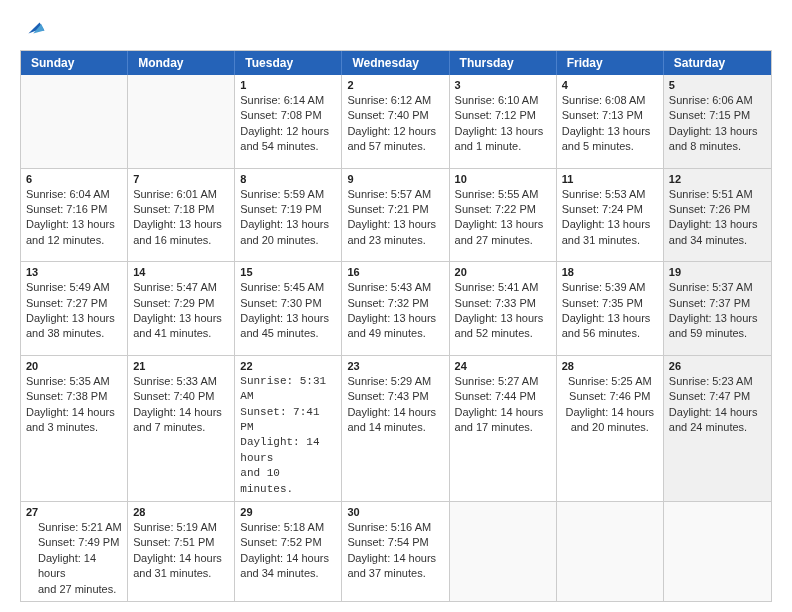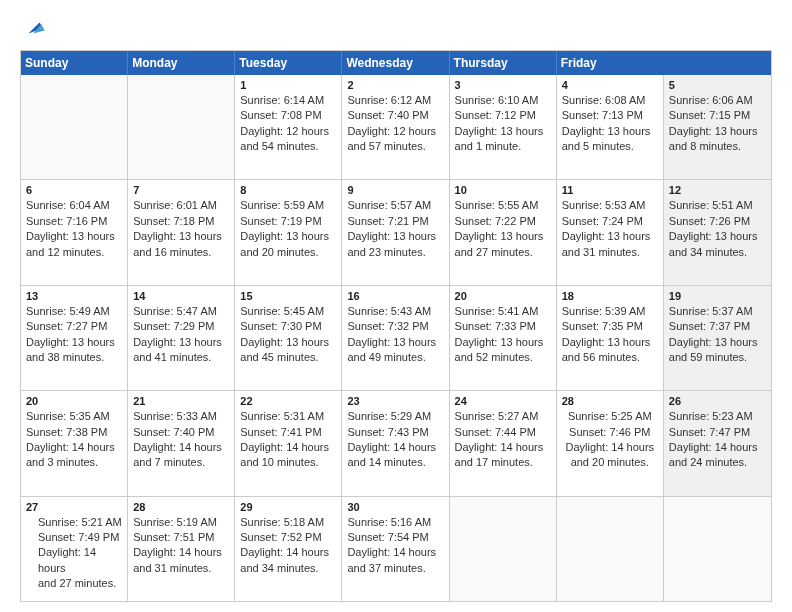--- a/index.html
+++ b/index.html
@@ -68,21 +68,21 @@
     }
     .cal-header {
       display: grid;
       grid-template-columns: repeat(7, 1fr);
       background: #2563b8;
     }
     .cal-header-cell {
       color: #fff;
       font-size: 12px;
       font-weight: bold;
-      padding: 5px 4px;
+      padding: 5px 10px;
       border-right: 1px solid #4a80cc;
     }
     .cal-header-cell:last-child { border-right: none; }
     .cal-body {
       flex: 1;
       display: flex;
       flex-direction: column;
     }
     .cal-row {
       display: grid;
@@ -139,20 +139,21 @@
   </div>
 
   <div class="calendar">
     <div class="cal-header">
     <div class="cal-header-cell">Sunday</div>
         <div class="cal-header-cell">Monday</div>
         <div class="cal-header-cell">Tuesday</div>
         <div class="cal-header-cell">Wednesday</div>
         <div class="cal-header-cell">Thursday</div>
         <div class="cal-header-cell">Friday</div>
+        <div class="cal-header-cell">Saturday</div>
       </div>
     <div class="cal-body">
     <div class="cal-row">
           <div class="cal-cell empty"></div>
           <div class="cal-cell empty"></div>
           <div class="cal-cell">
             <div class="day-num">1</div>
             <div class="day-info" style="white-space: pre-line;">Sunrise: 6:14 AM
 Sunset: 7:08 PM
 Daylight: 12 hours
@@ -299,21 +300,21 @@
           </div>
           <div class="cal-cell">
             <div class="day-num">21</div>
             <div class="day-info" style="white-space: pre-line;">Sunrise: 5:33 AM
 Sunset: 7:40 PM
 Daylight: 14 hours
 and 7 minutes.</div>
           </div>
           <div class="cal-cell">
             <div class="day-num">22</div>
-            <div class="day-info" style="white-space: pre-line;">Sunrise: 5:31 AM
+            <div class="day-info" style="white-space: pre-line; font-family: Liberation Mono, monospace;">Sunrise: 5:31 AM
 Sunset: 7:41 PM
 Daylight: 14 hours
 and 10 minutes.</div>
           </div>
           <div class="cal-cell">
             <div class="day-num">23</div>
             <div class="day-info" style="white-space: pre-line;">Sunrise: 5:29 AM
 Sunset: 7:43 PM
 Daylight: 14 hours
 and 14 minutes.</div>

